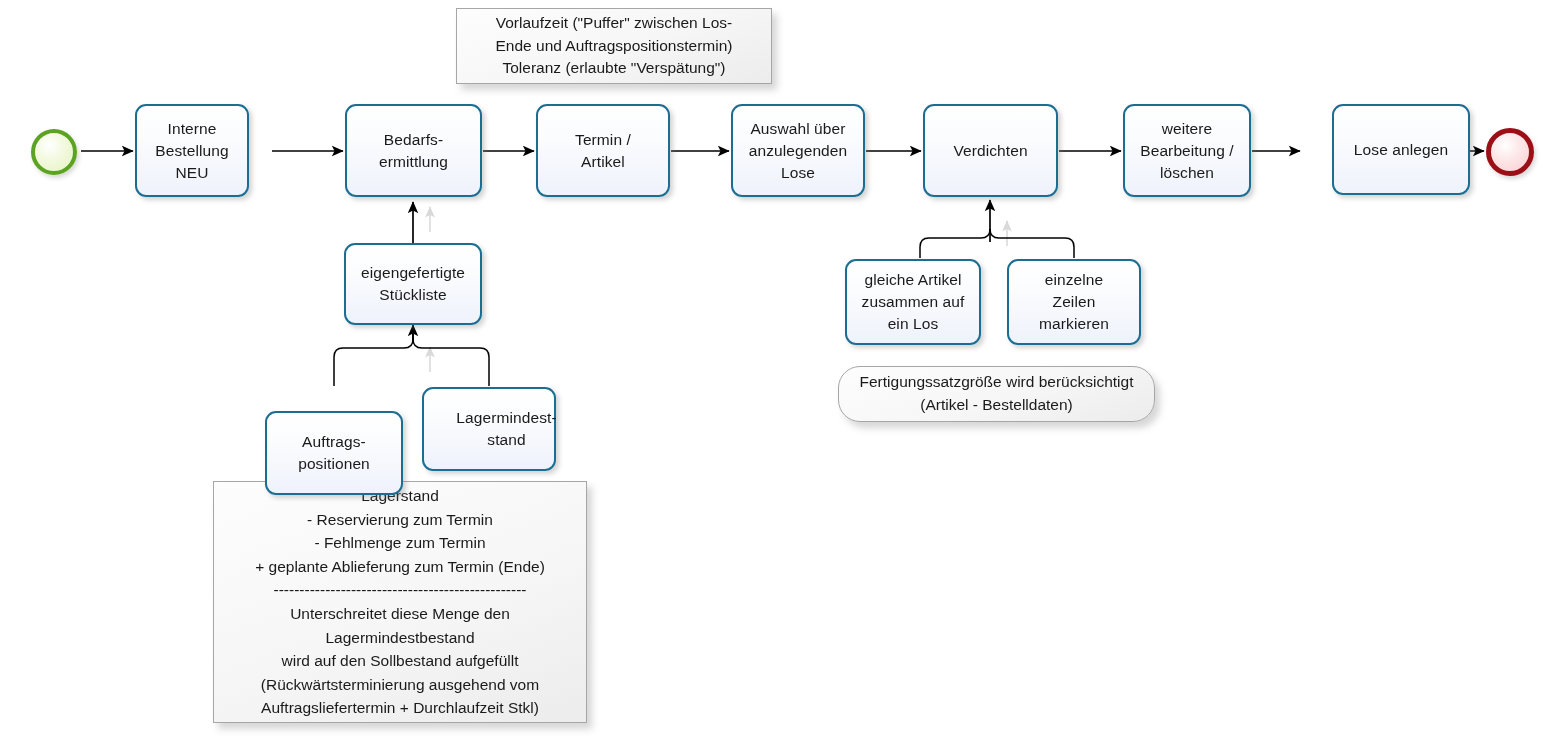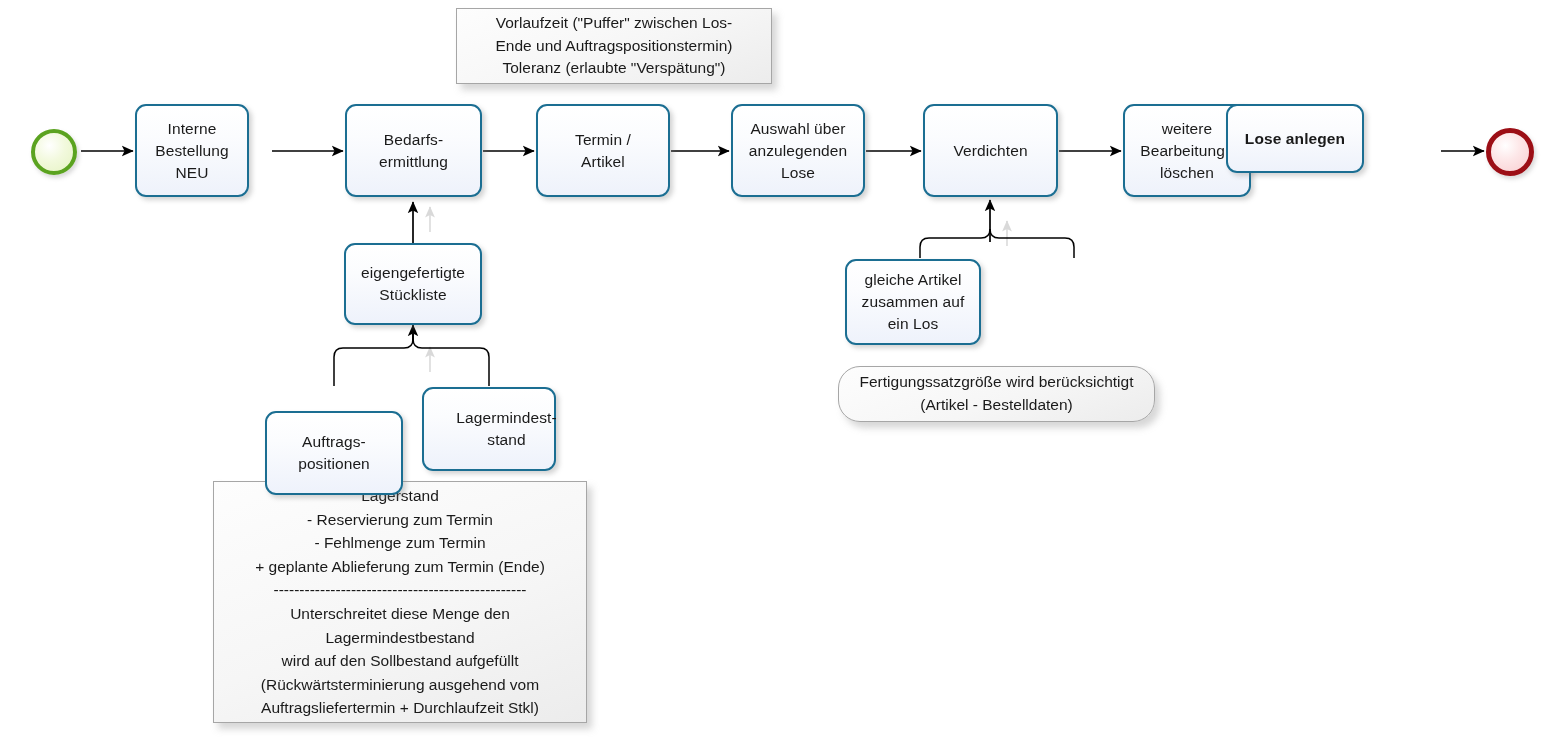--- a/index.html
+++ b/index.html
@@ -163,21 +163,21 @@
   <div class="node" style="left:923px; top:104px; width:135px; height:93px;">
     <span class="lbl">Verdichten</span>
   </div>
 
   <div class="node" style="left:1123px; top:104px; width:128px; height:93px;">
     <span class="lbl">weitere
 Bearbeitung /
 löschen</span>
   </div>
 
-  <div class="node" style="left:1226px; top:104px; width:138px; height:69px;font-weight:bold;">
+  <div class="node" style="left:1332px; top:104px; width:138px; height:91px;">
     <span class="lbl">Lose anlegen</span>
   </div>
 
   <div class="node" style="left:344px; top:243px; width:138px; height:82px;">
     <span class="lbl">eigengefertigte
 Stückliste</span>
   </div>
 
   <div class="node" style="left:265px; top:387px; width:138px; height:84px;margin-top:24px;">
     <span class="lbl">Auftrags-
@@ -188,20 +188,25 @@
     <span class="lbl">Lagermindest-
 stand</span>
   </div>
 
   <div class="node" style="left:845px; top:259px; width:136px; height:86px;">
     <span class="lbl">gleiche Artikel
 zusammen auf
 ein Los</span>
   </div>
 
+  <div class="node" style="left:1007px; top:259px; width:134px; height:86px;">
+    <span class="lbl">einzelne
+Zeilen
+markieren</span>
+  </div>
 
   <div class="note" style="left:456px; top:8px; width:316px; height:76px;">
     <span class="lbl">Vorlaufzeit ("Puffer" zwischen Los-
 Ende und Auftragspositionstermin)
 Toleranz (erlaubte "Verspätung")</span>
   </div>
 
   <div class="note tall" style="left:213px; top:481px; width:374px; height:242px;">
     <span class="lbl">Lagerstand
 - Reservierung zum Termin

